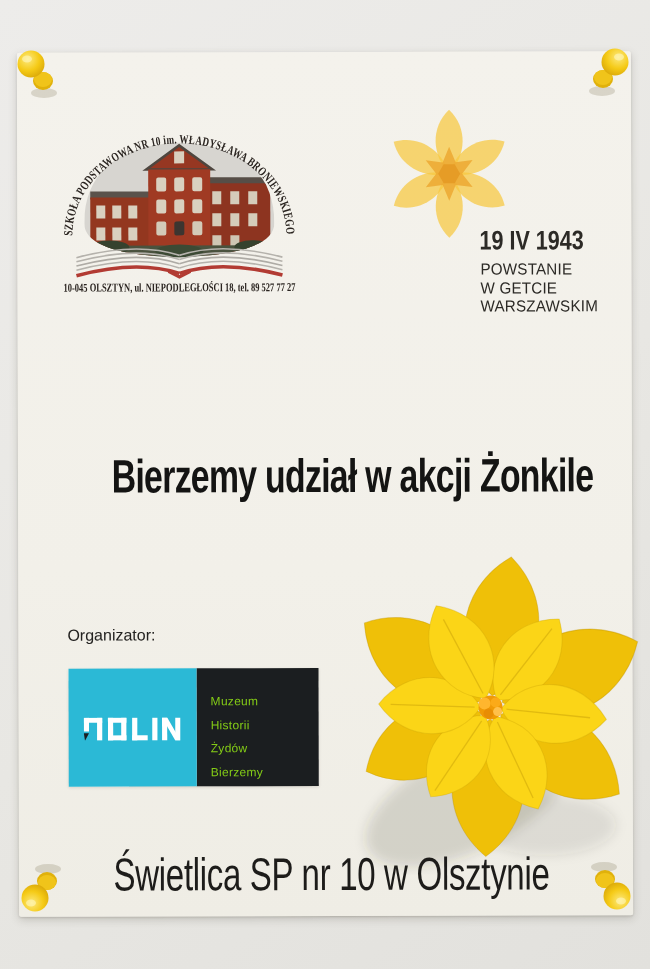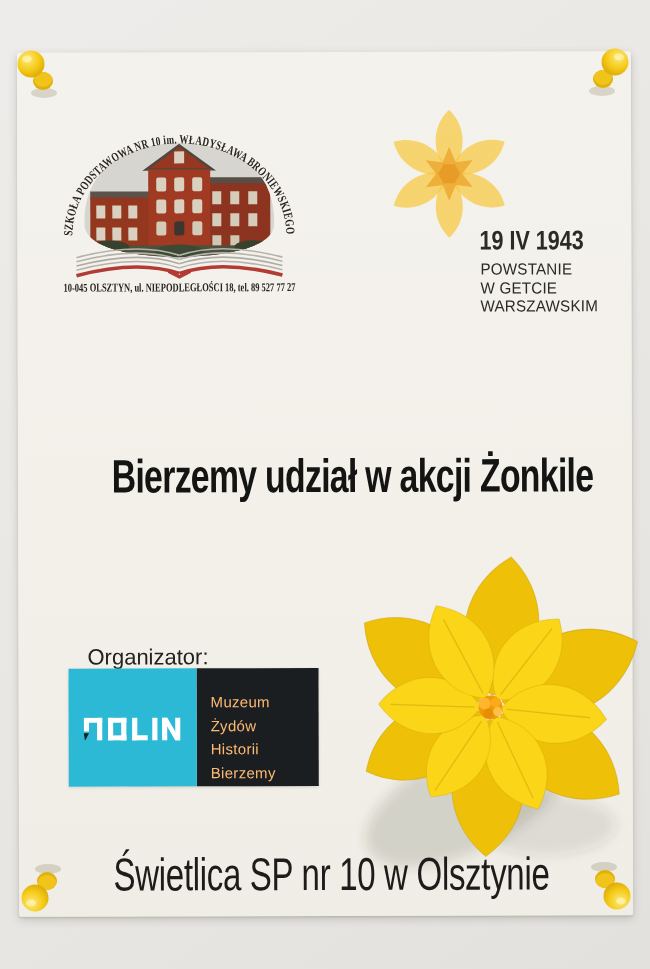--- a/index.html
+++ b/index.html
@@ -28,27 +28,27 @@
     position:absolute;left:463px;top:209px;font-size:16px;font-weight:500;color:#2c2a26;
     line-height:18.5px;letter-spacing:.2px;transform:scaleX(.95);transform-origin:left top;
   }
   
   .headline{position:absolute;left:0;right:0;top:396px;text-align:center;}
   .headline-inner{
     display:inline-block;font-weight:bold;font-size:47px;color:#141413;letter-spacing:-1px;
     transform:scaleX(.72);transform-origin:center top;white-space:nowrap;
   }
   
-  .organizer-label{position:absolute;left:49px;top:592px;font-size:22px;color:#232220;margin-left:20px;}
+  .organizer-label{position:absolute;left:49px;top:574px;font-size:16px;color:#232220;}
   .polin-logo{position:absolute;left:50px;top:616px;width:250px;height:118px;display:flex;
     box-shadow:0 1px 3px rgba(60,55,40,.15);}
   .polin-cyan{position:relative;width:128px;height:118px;background:#2bb9d6;}
   .polin-wordmark{position:absolute;left:15px;top:49px;width:97px;height:23px;}
   .polin-black{width:122px;height:118px;background:#1b1e20;box-sizing:border-box;padding:22px 0 0 14px;}
-  .museum-line{display:block;font-size:15px;line-height:23.5px;color:#fdba74;letter-spacing:.3px;}
+  .museum-line{display:block;font-size:12px;line-height:23.5px;color:#84cc16;letter-spacing:.3px;}
   
   .paper-daffodil{position:absolute;left:332px;top:493px;width:310px;height:330px;}
   
   .footer-text{position:absolute;left:0;right:0;top:797px;text-align:center;}
   .footer-inner{
     display:inline-block;font-size:46px;font-weight:400;color:#1d1c1a;letter-spacing:-.5px;
     transform:scaleX(.72) translateX(8px);transform-origin:center top;white-space:nowrap;line-height:1.12;
   }
   
   .pin{position:absolute;width:48px;height:52px;z-index:10;}
@@ -191,22 +191,22 @@
             <g transform="translate(68,0)">
               <rect x="0" y="0" width="4.5" height="20"></rect>
                 <rect x="11.5" y="0" width="4.5" height="20"></rect>
               <polygon points="0,0 4.5,0 16,20 11.5,20"></polygon>
             </g>
           </g>
         </svg>
       </div>
       <div class="polin-black">
         <span class="museum-line">Muzeum</span>
+        <span class="museum-line">Historii</span>
         <span class="museum-line">Żydów</span>
-        <span class="museum-line">Historii</span>
         <span class="museum-line">Bierzemy</span>
       </div>
     </div>
 
     <svg class="paper-daffodil" viewBox="0 0 310 330">
       <defs>
         <filter id="soft" x="-40%" y="-40%" width="180%" height="180%">
           <feGaussianBlur stdDeviation="6"></feGaussianBlur>
         </filter>
       </defs>

